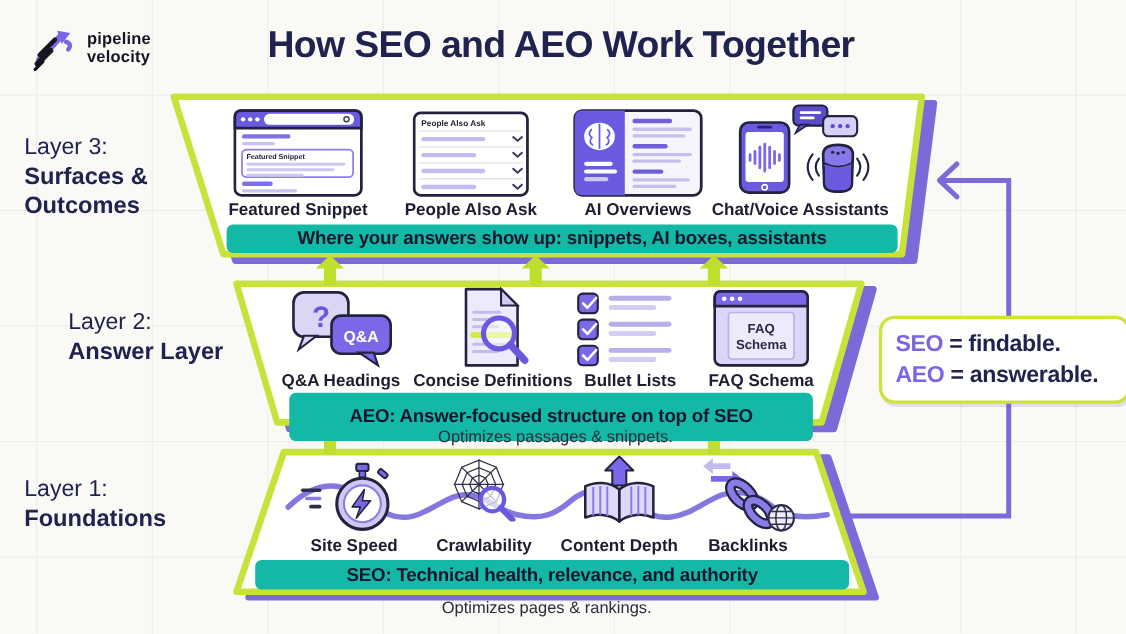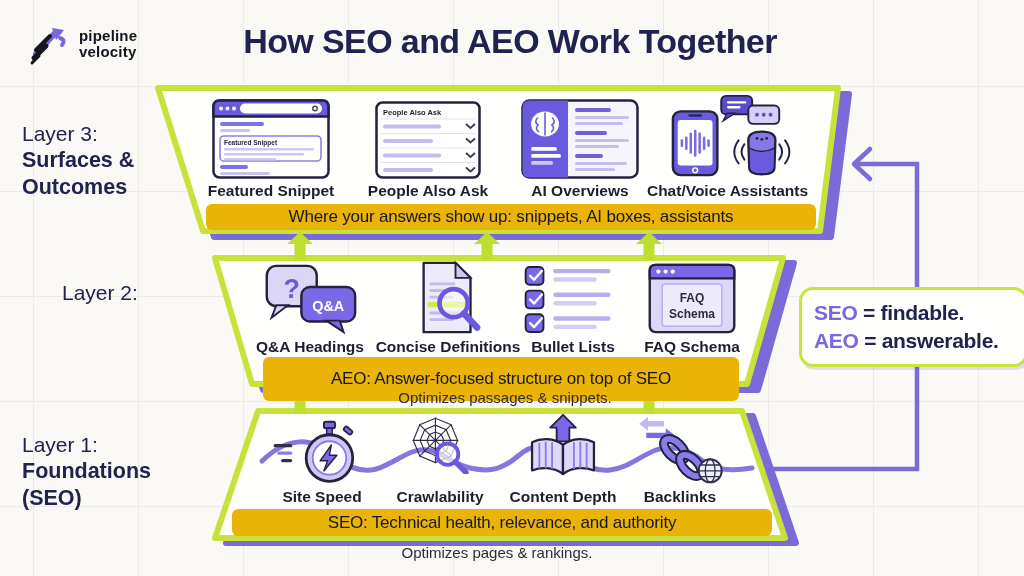--- a/index.html
+++ b/index.html
@@ -13,22 +13,22 @@
   #bg-svg{position:absolute;left:0;top:0;}
   .title{position:absolute;left:160px;top:22px;width:700px;text-align:center;
          font-size:34px;font-weight:800;color:#20234f;letter-spacing:-0.6px;}
   .logo{position:absolute;left:26px;top:20px;display:flex;align-items:center;gap:5px;}
   .logo-text{font-size:15px;font-weight:700;color:#14141f;line-height:16px;letter-spacing:0.2px;}
   .side{position:absolute;left:22px;color:#20234f;font-size:21px;line-height:27px;}
   .side .pre{font-weight:500;}
   .side b{font-weight:800;font-size:21.5px;display:block;}
   .item{position:absolute;display:flex;flex-direction:column;align-items:center;justify-content:flex-end;}
   .cap{font-size:15.5px;font-weight:600;color:#1d1d31;text-align:center;margin-top:3px;white-space:nowrap;}
-  .banner{position:absolute;background:#eab308;border-radius:6px;display:flex;align-items:center;
-          justify-content:center;font-weight:normal;font-size:17px;color:#15172e;letter-spacing:-0.2px;white-space:nowrap;text-align:right;}
+  .banner{position:absolute;background:#14b8a6;border-radius:6px;display:flex;align-items:center;
+          justify-content:center;font-weight:bold;font-size:17px;color:#15172e;letter-spacing:-0.2px;white-space:nowrap;text-align:right;}
   .note{position:absolute;font-size:15px;font-weight:500;color:#2c2c3b;text-align:center;white-space:nowrap;}
   .callout{position:absolute;left:799px;top:287px;width:211px;height:74px;background:#fffffe;
            border:3.5px solid #cde33c;border-radius:14px;box-shadow:2px 3px 0 rgba(110,95,210,0.18);
            display:flex;flex-direction:column;justify-content:center;padding-left:12px;
            font-size:21px;font-weight:800;line-height:28px;letter-spacing:-0.3px;}
   .callout .term{color:#7a66e3;}
   .callout .rest{color:#20234f;}
   svg{display:block;}
 </style>
 </head>
@@ -81,25 +81,25 @@
 </div>
 <div class="title">How SEO and AEO Work Together</div>
 
 <div class="side" style="top:120px;">
   <span class="pre">Layer 3:</span>
   <b>Surfaces &amp;</b>
   <b>Outcomes</b>
 </div>
 <div class="side" style="top:279px;margin-left:40px;">
   <span class="pre">Layer 2:</span>
+  <b>Answer Layer</b>
 </div>
 <div class="side" style="top:431px;">
   <span class="pre">Layer 1:</span>
   <b>Foundations</b>
-  <b>(SEO)</b>
 </div>
 
 <div class="item" style="left:186px;top:94px;width:170px;height:106px;">
   <svg width="118" height="80" viewBox="0 0 118 80">
     <rect x="1.5" y="1.5" width="115" height="77" rx="6" fill="#ffffff" stroke="#23233f" stroke-width="2.5"></rect>
     <path d="M1.5 7.5 Q1.5 1.5 7.5 1.5 H110.5 Q116.5 1.5 116.5 7.5 V17.5 H1.5 Z" fill="#6a5ae0" stroke="#23233f" stroke-width="2.5"></path>
     <circle cx="9" cy="9.5" r="2" fill="#fff"></circle>
       <circle cx="15.5" cy="9.5" r="2" fill="#fff"></circle>
       <circle cx="22" cy="9.5" r="2" fill="#fff"></circle>
     <rect x="28" y="4.5" width="82" height="10" rx="5" fill="#fff"></rect>

